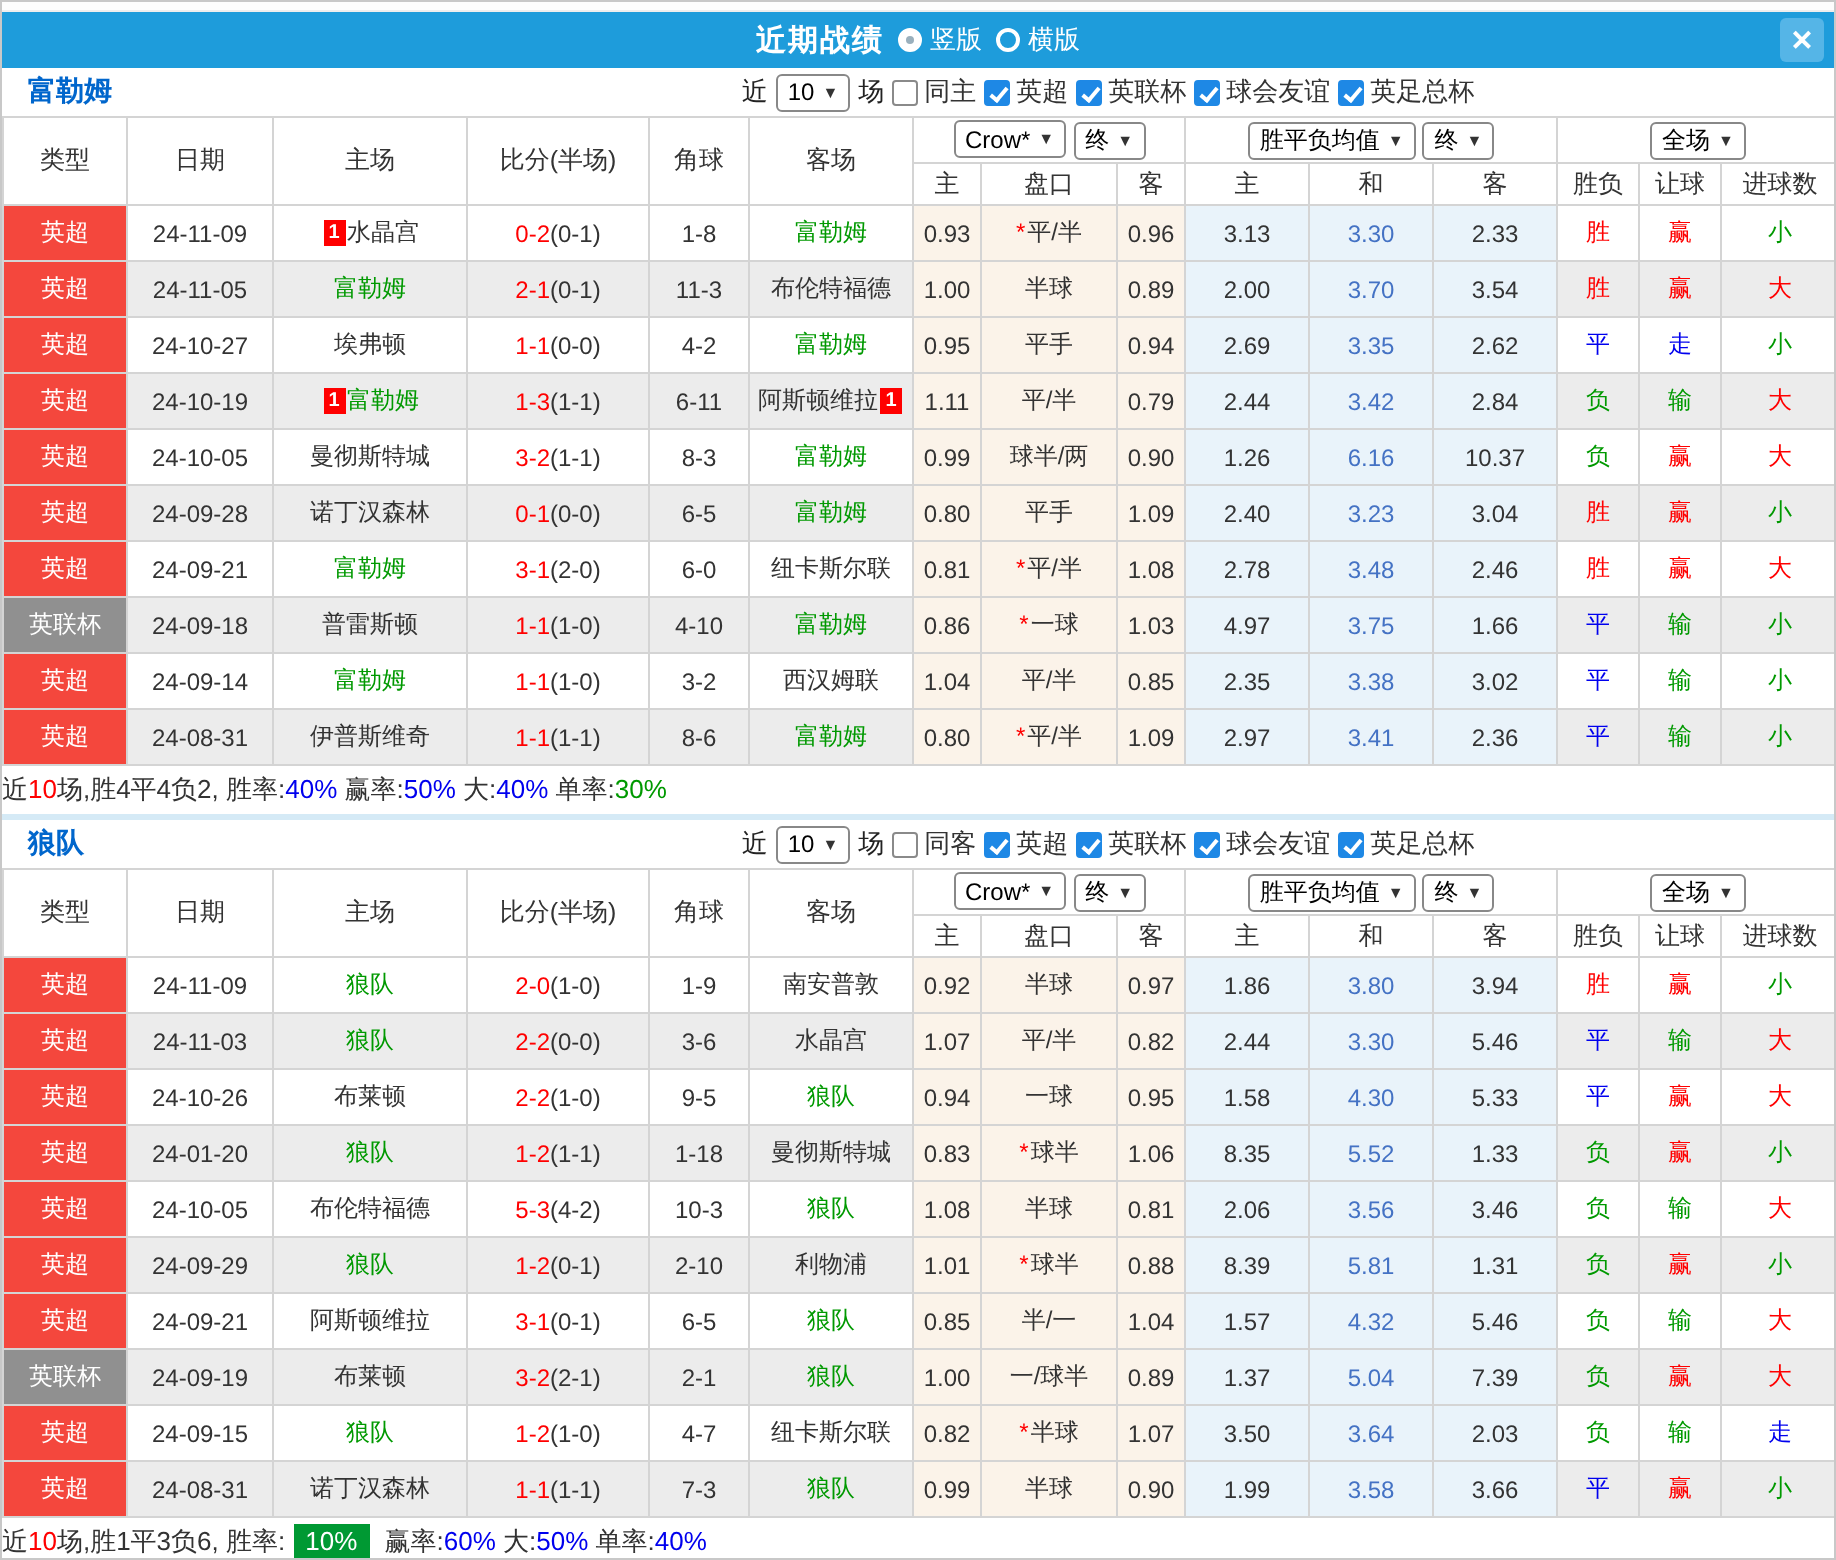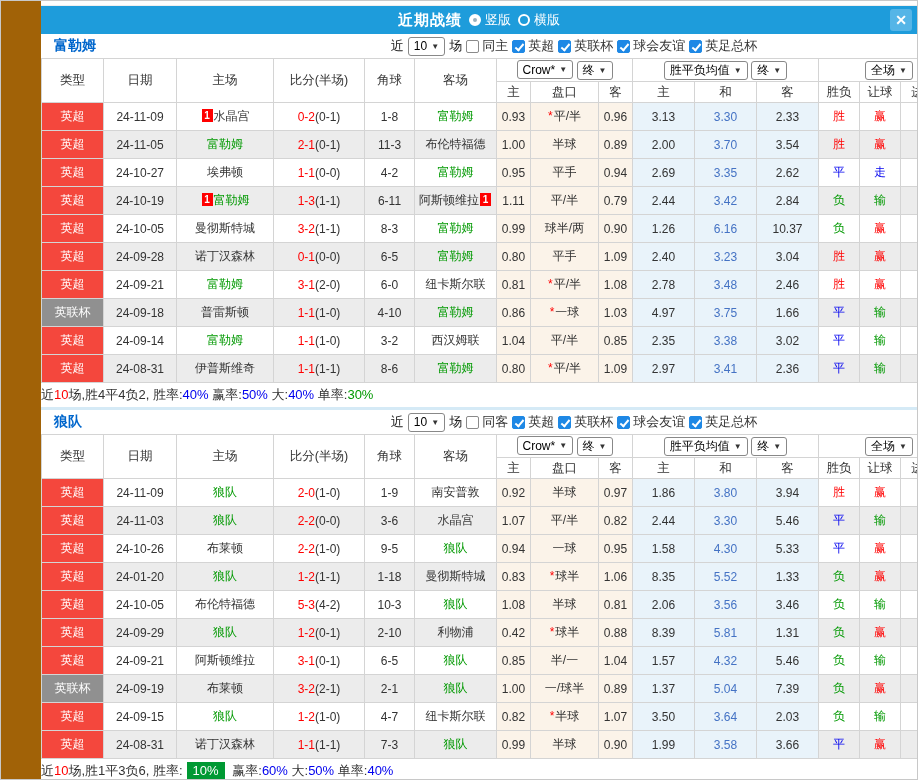--- a/index.html
+++ b/index.html
@@ -1,20 +1,20 @@
 <!DOCTYPE html>
 <html><head>
 <meta charset="utf-8">
 <style>
   html,body{margin:0;padding:0;background:#fff;}
   *{box-sizing:border-box;}
   .window{
     width:918px;height:780px;margin:0;overflow:hidden;
-    border:1px solid #c8c8c8;background:#a16207;
-    font-family:"Liberation Sans",sans-serif;color:#333;padding-left:40px;
+    border:1px solid #c8c8c8;background:#0369a1;
+    font-family:"Liberation Sans",sans-serif;color:#333;
   }
   .top-strip{height:5px;background:#fdfdfd;border-bottom:1px solid #eee;}
   
   .title-bar{height:28px;background:#1e9cdb;position:relative;display:flex;align-items:center;justify-content:center;}
   .title-center{display:flex;align-items:center;gap:7px;color:#fff;}
   .win-title{font-weight:bold;font-size:15px;letter-spacing:1px;}
   .radio-opt{display:inline-flex;align-items:center;gap:4px;font-size:13px;color:#fff;cursor:default;}
   .radio{width:12px;height:12px;border-radius:50%;display:inline-block;position:relative;border:2px solid #fff;}
   .radio.selected{background:#fff;}
   .radio.selected::after{content:'';position:absolute;left:2px;top:2px;width:4px;height:4px;border-radius:50%;background:#9ab0bd;}
@@ -551,21 +551,21 @@
               <td class="res res-green">输</td>
               <td class="res res-red">大</td>
             </tr>
             <tr>
               <td class="type league">英超</td>
               <td class="date">24-09-29</td>
               <td class="team green">狼队</td>
               <td class="score"><span class="ft">1-2</span><span class="ht">(0-1)</span></td>
               <td class="corner">2-10</td>
               <td class="team">利物浦</td>
-              <td class="oddcol">0.42</td>
+              <td class="oddcol">1.01</td>
               <td class="oddcol"><span class="star">*</span>球半</td>
               <td class="oddcol">0.88</td>
               <td class="avgcol">8.39</td>
               <td class="avgcol mid">5.81</td>
               <td class="avgcol">1.31</td>
               <td class="res res-green">负</td>
               <td class="res res-red">赢</td>
               <td class="res res-green">小</td>
             </tr>
             <tr>

